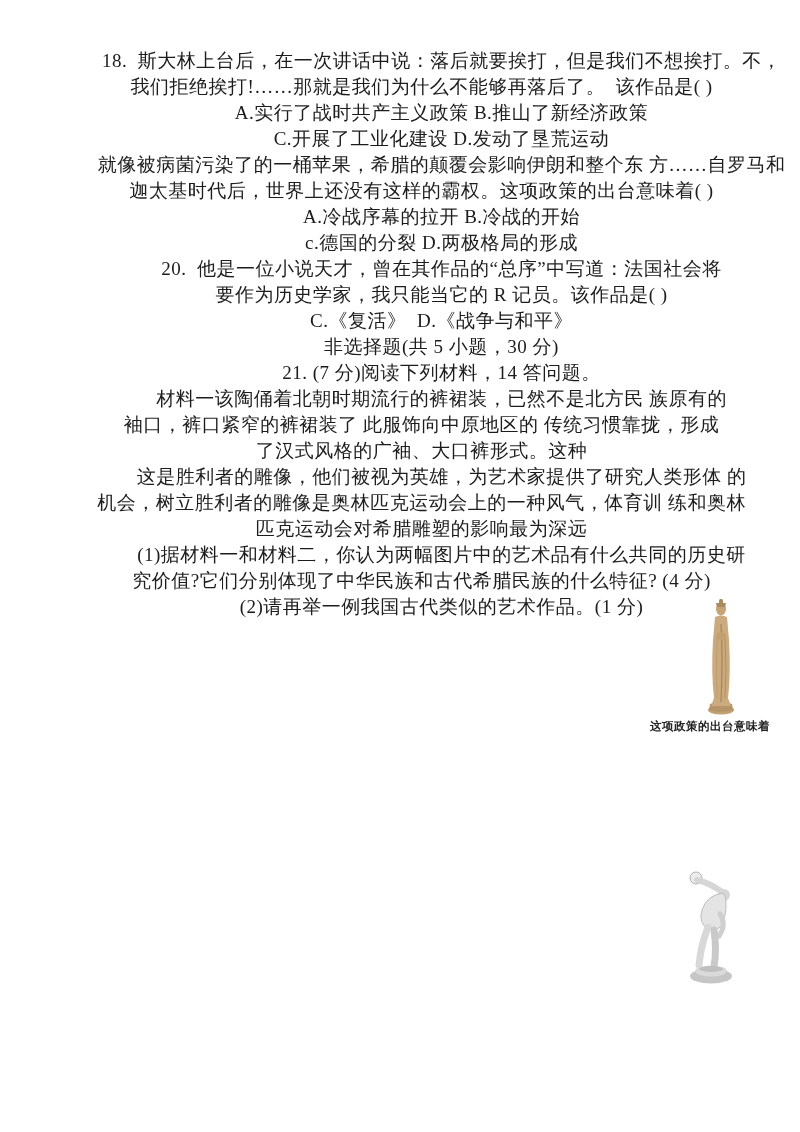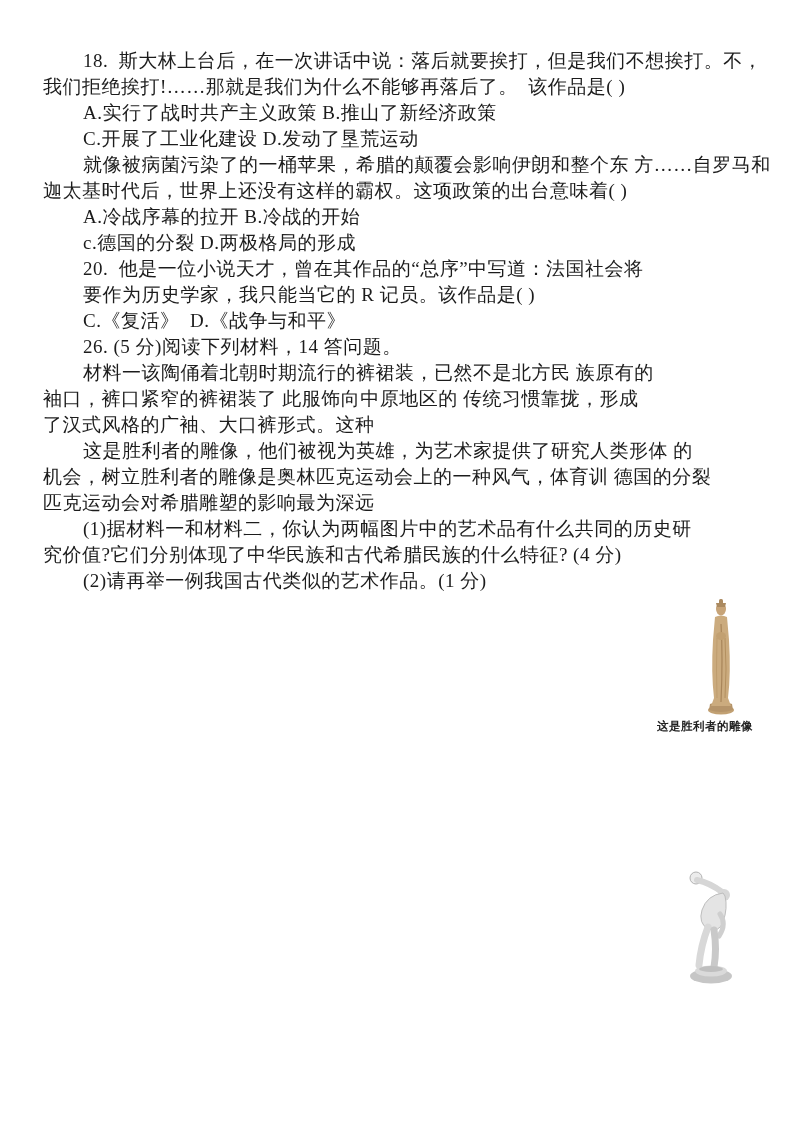--- a/index.html
+++ b/index.html
@@ -8,21 +8,21 @@
     font-family:"Liberation Serif","DejaVu Serif",serif;
     color:#1c1c1c;
   }
   .doc{
     position:absolute;left:0;top:0;width:800px;
     padding:48px 0 0 43px;box-sizing:border-box;
     font-size:19px;
   }
   .blk{}
   .blk:first-child{margin-top:0;}
-  .ln{line-height:26px;min-height:26px;white-space:pre;letter-spacing:0.5px;}
+  .ln{line-height:26px;min-height:26px;white-space:pre;letter-spacing:0.5px;text-align:center;}
   .ind{padding-left:40px;}
   .fig{position:absolute;}
   .fig svg{display:block;}
   .fig-caption{
     position:absolute;left:650px;top:719px;width:110px;
     font-family:"Liberation Sans","DejaVu Sans",sans-serif;
     font-size:11.5px;font-weight:bold;color:#222;text-align:center;
     letter-spacing:0.5px;white-space:pre;
   }
 </style>
@@ -56,32 +56,35 @@
   <div class="blk">
     <div class="ln ind">20.  他是一位小说天才，曾在其作品的“总序”中写道：法国社会将</div>
   </div>
   <div class="blk">
     <div class="ln ind">要作为历史学家，我只能当它的 R 记员。该作品是( )</div>
   </div>
   <div class="blk">
     <div class="ln ind">C.《复活》  D.《战争与和平》</div>
   </div>
 
+  <div class="blk">
+    <div class="ln ind">非选择题(共 5 小题，30 分)</div>
+  </div>
 
   <div class="blk">
-    <div class="ln ind">26. (5 分)阅读下列材料，14 答问题。</div>
+    <div class="ln ind">21. (7 分)阅读下列材料，14 答问题。</div>
   </div>
   <div class="blk">
     <div class="ln ind">材料一该陶俑着北朝时期流行的裤裙装，已然不是北方民 族原有的</div>
     <div class="ln">袖口，裤口紧窄的裤裙装了 此服饰向中原地区的 传统习惯靠拢，形成</div>
     <div class="ln">了汉式风格的广袖、大口裤形式。这种</div>
   </div>
   <div class="blk">
     <div class="ln ind">这是胜利者的雕像，他们被视为英雄，为艺术家提供了研究人类形体 的</div>
-    <div class="ln">机会，树立胜利者的雕像是奥林匹克运动会上的一种风气，体育训 德国的分裂</div>
+    <div class="ln">机会，树立胜利者的雕像是奥林匹克运动会上的一种风气，体育训 练和奥林</div>
     <div class="ln">匹克运动会对希腊雕塑的影响最为深远</div>
   </div>
   <div class="blk">
     <div class="ln ind">(1)据材料一和材料二，你认为两幅图片中的艺术品有什么共同的历史研</div>
     <div class="ln">究价值?它们分别体现了中华民族和古代希腊民族的什么特征? (4 分)</div>
   </div>
   <div class="blk">
     <div class="ln ind">(2)请再举一例我国古代类似的艺术作品。(1 分)</div>
   </div>
 
@@ -100,21 +103,21 @@
     <path d="M23 40 Q25 72 23 100" stroke="#b39060" stroke-width="1" fill="none"></path>
 
     <ellipse cx="19" cy="38" rx="5" ry="4" fill="#c2a071"></ellipse>
 
     <ellipse cx="19" cy="11" rx="5" ry="6.5" fill="#c7a478"></ellipse>
 
     <path d="M14 5 L24 5 L23 9 L15 9 Z" fill="#ab8a60"></path>
     <rect x="17" y="1" width="4" height="5" rx="1.5" fill="#ab8a60"></rect>
   </svg>
 </div>
-<div class="fig-caption">这是胜利者的雕像</div>
+<div class="fig-caption">这项政策的出台意味着</div>
 
 <div class="fig" style="left:684px;top:866px;">
   <svg width="58" height="120" viewBox="0 0 58 120" aria-hidden="true">
 
     <ellipse cx="27" cy="110" rx="21" ry="7.5" fill="#c6c6c6"></ellipse>
     <ellipse cx="27" cy="105" rx="16" ry="5.5" fill="#dadada"></ellipse>
 
     <circle cx="12" cy="12" r="6" fill="#ececec" stroke="#b2b2b2" stroke-width="1"></circle>
 
     <path d="M13 14 Q26 17 38 26" stroke="#d6d6d6" stroke-width="6" fill="none" stroke-linecap="round"></path>

